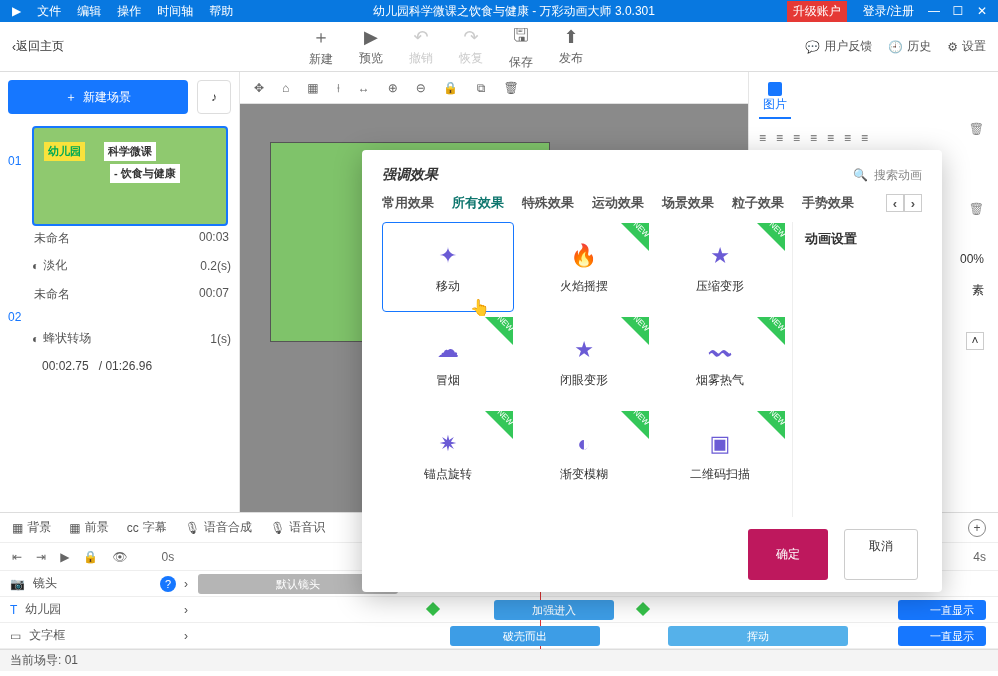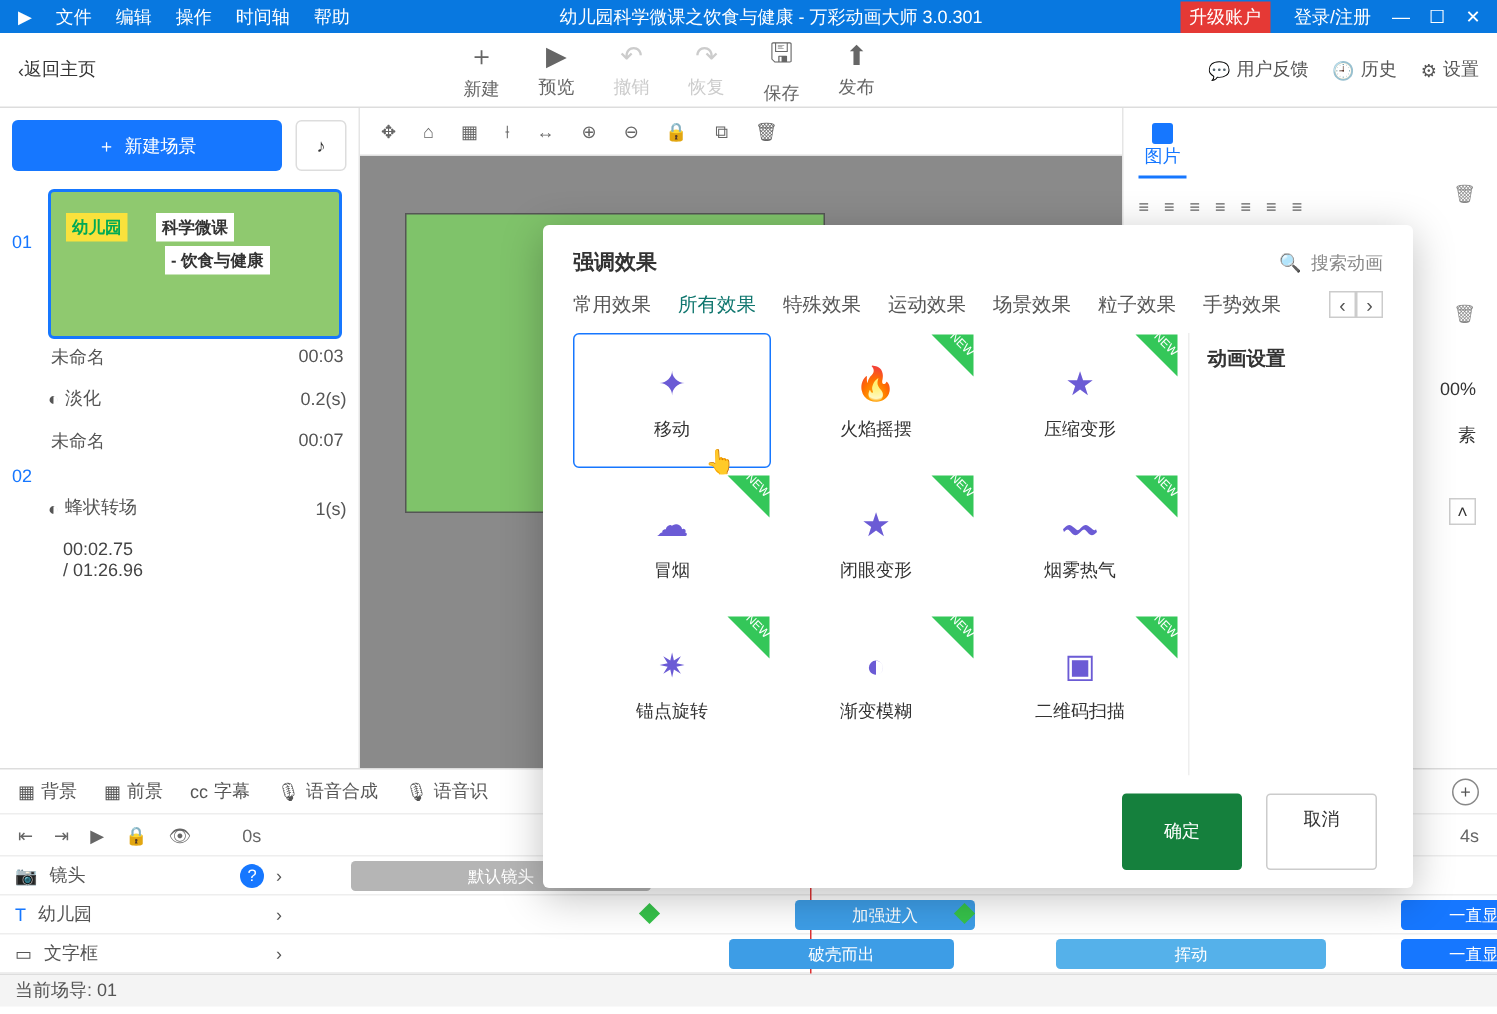--- a/index.html
+++ b/index.html
@@ -31,72 +31,72 @@
 .thumb-block { display:flex; gap:8px; margin-bottom:4px; }
 .thumb-idx { width:16px; color:#1677ff; padding-top:28px; }
 .thumb-card { flex:1; }
 .thumb-img { width:196px; height:100px; border:2px solid #1677ff; border-radius:4px; background:#8fc96f; position:relative; overflow:hidden; }
 .thumb-img.sec { border-color:#ccc; background:#7fc36a; }
 .thumb-badge { position:absolute; background:#f9e23c; color:#0a5; font-weight:bold; font-size:11px; padding:2px 4px; }
 .thumb-badge.b1 { top:14px; left:10px; }
 .thumb-badge.b2 { top:36px; left:76px; background:#fff; color:#333; }
 .thumb-row { display:flex; justify-content:space-between; padding:4px 2px; color:#555; }
 .trans-row { display:flex; align-items:center; gap:4px; padding:2px 0 8px 24px; color:#555; }
-.time-row { display:flex; padding:4px 0 0 34px; color:#444;flex-direction:column; }
+.time-row { display:flex; gap:10px; padding:4px 0 0 34px; color:#444; }
 
 .center-panel { flex:1; background:#8a8a8a; position:relative; }
 .canvas-toolbar { height:32px; background:#fff; border-bottom:1px solid #e0e0e0; display:flex; align-items:center; gap:18px; padding:0 14px; color:#666; }
 .canvas-toolbar span { cursor:pointer; }
 .canvas-slide { position:absolute; top:70px; left:30px; width:280px; height:200px; background:#7fc36a; border:1px solid #555; }
 
 .right-panel { width:250px; border-left:1px solid #e5e5e5; padding:10px; position:relative; }
 .pic-tab { display:inline-flex; flex-direction:column; align-items:center; color:#1677ff; border-bottom:2px solid #1677ff; padding:0 4px 4px; }
 .pic-tab .sq { width:14px; height:14px; background:#1677ff; border-radius:2px; }
 .align-row { display:flex; gap:10px; margin-top:12px; color:#666; }
 .percent { position:absolute; right:14px; top:180px; }
 .unit { position:absolute; right:14px; top:210px; }
 .chev { position:absolute; right:14px; top:260px; width:18px; height:18px; border:1px solid #ccc; display:flex; align-items:center; justify-content:center; }
 
 
 .popup { position:absolute; left:362px; top:150px; width:580px; height:442px; background:#fff; box-shadow:0 6px 28px rgba(0,0,0,.25); border-radius:4px; z-index:50; display:flex; flex-direction:column; }
 .popup-head { display:flex; justify-content:space-between; align-items:center; padding:16px 20px 10px; }
-.popup-head .ttl { font-weight:bold; font-size:14px; }
+.popup-head .ttl { font-weight:bold; font-size:14px;font-style:italic; }
 .popup-head .srch { color:#888; display:flex; align-items:center; gap:6px; }
-.popup-tabs { display:flex; gap:18px; padding:0 20px 10px; font-size:13px; color:#555; align-items:center; }
+.popup-tabs { display:flex; gap:18px; padding:0 20px 10px; font-size:13px; color:#555; align-items:center;font-weight:bold; }
 .popup-tabs .tab { cursor:pointer; }
 .popup-tabs .tab.active { color:#0f766e; }
 .popup-tabs .nav-ar { margin-left:auto; display:flex; }
 .nav-ar span { width:18px; height:18px; border:1px solid #ccc; display:flex; align-items:center; justify-content:center; cursor:pointer; }
 .popup-body { flex:1; display:flex; padding:0 10px 0 20px; overflow:hidden; }
 .fx-grid { flex:1; display:grid; grid-template-columns:repeat(3,1fr); grid-auto-rows:90px; gap:4px; overflow-y:auto; padding-right:6px; }
 .fx-item { border:1px solid transparent; border-radius:4px; display:flex; flex-direction:column; align-items:center; justify-content:center; gap:6px; position:relative; cursor:pointer; }
 .fx-item.sel { border:1px solid #1677ff; }
 .fx-icon { width:32px; height:32px; display:flex; align-items:center; justify-content:center; font-size:22px; color:#6b5bd5; }
 .fx-new { position:absolute; top:0; right:0; width:0; height:0; border-left:28px solid transparent; border-top:28px solid #34c759; }
 .fx-new::after { content:"NEW"; position:absolute; top:-26px; right:-2px; transform:rotate(45deg); font-size:8px; color:#fff; }
 .popup-side { width:140px; padding:8px 12px; font-size:13px; border-left:1px solid #eee;font-weight:bold; }
 .popup-foot { display:flex; justify-content:flex-end; gap:16px; padding:12px 24px; }
-.btn-primary { background:#15803d; color:#fff; padding:17px 28px; border-radius:3px; cursor:pointer; }
+.btn-primary { background:#be185d; color:#fff; padding:17px 28px; border-radius:3px; cursor:pointer; }
 .btn-default { border:1px solid #ccc; padding:8px 24px; border-radius:3px; cursor:pointer; }
 .cursor { position:absolute; top:298px; left:470px; font-size:16px; z-index:60; }
 
 
 .bottom { border-top:1px solid #ddd; }
 .bot-tabs { height:30px; display:flex; align-items:center; gap:18px; padding:0 12px; color:#555; border-bottom:1px solid #eee; }
 .bot-tabs span { cursor:pointer; display:inline-flex; align-items:center; gap:4px; }
 .bot-tabs .plus-circ { margin-left:auto; width:18px; height:18px; border:1px solid #888; border-radius:50%; display:flex; align-items:center; justify-content:center; }
 .tl-controls { height:28px; display:flex; align-items:center; gap:14px; padding:0 12px; color:#666; border-bottom:1px solid #eee; }
 .tl-controls .sec-lbl { margin-left:20px; }
 .tl-ruler { flex:1; position:relative; height:20px; }
 .tl-tracks { }
 .track { height:26px; display:flex; align-items:center; border-bottom:1px solid #eee; }
 .track-head { width:198px; display:flex; align-items:center; gap:8px; padding:0 10px; color:#555; }
 .track-head .qmark { width:16px; height:16px; border-radius:50%; background:#1677ff; color:#fff; display:flex; align-items:center; justify-content:center; font-size:11px; margin-left:auto; }
 .track-body { flex:1; position:relative; height:100%; }
-.clip { position:absolute; top:3px; height:20px; border-radius:3px; color:#fff; font-size:11px; display:flex; align-items:center; justify-content:center;margin-left:36px; }
+.clip { position:absolute; top:3px; height:20px; border-radius:3px; color:#fff; font-size:11px; display:flex; align-items:center; justify-content:center; }
 .clip.gray { background:#b5b5b5; }
 .clip.blue { background:#3d9de6; }
 .clip.blue2 { background:#1677ff;padding-left:20px; }
 .clip.orange { background:#55b1ea; }
 .diamond { position:absolute; top:7px; width:10px; height:10px; background:#36c24a; transform:rotate(45deg); }
 .playhead { position:absolute; top:0; bottom:0; width:1px; background:#d33; left:540px; }
 .footer { height:22px; background:#f4f4f4; border-top:1px solid #ddd; display:flex; align-items:center; padding:0 10px; color:#555; }
 </style>
 </head>
 <body>

